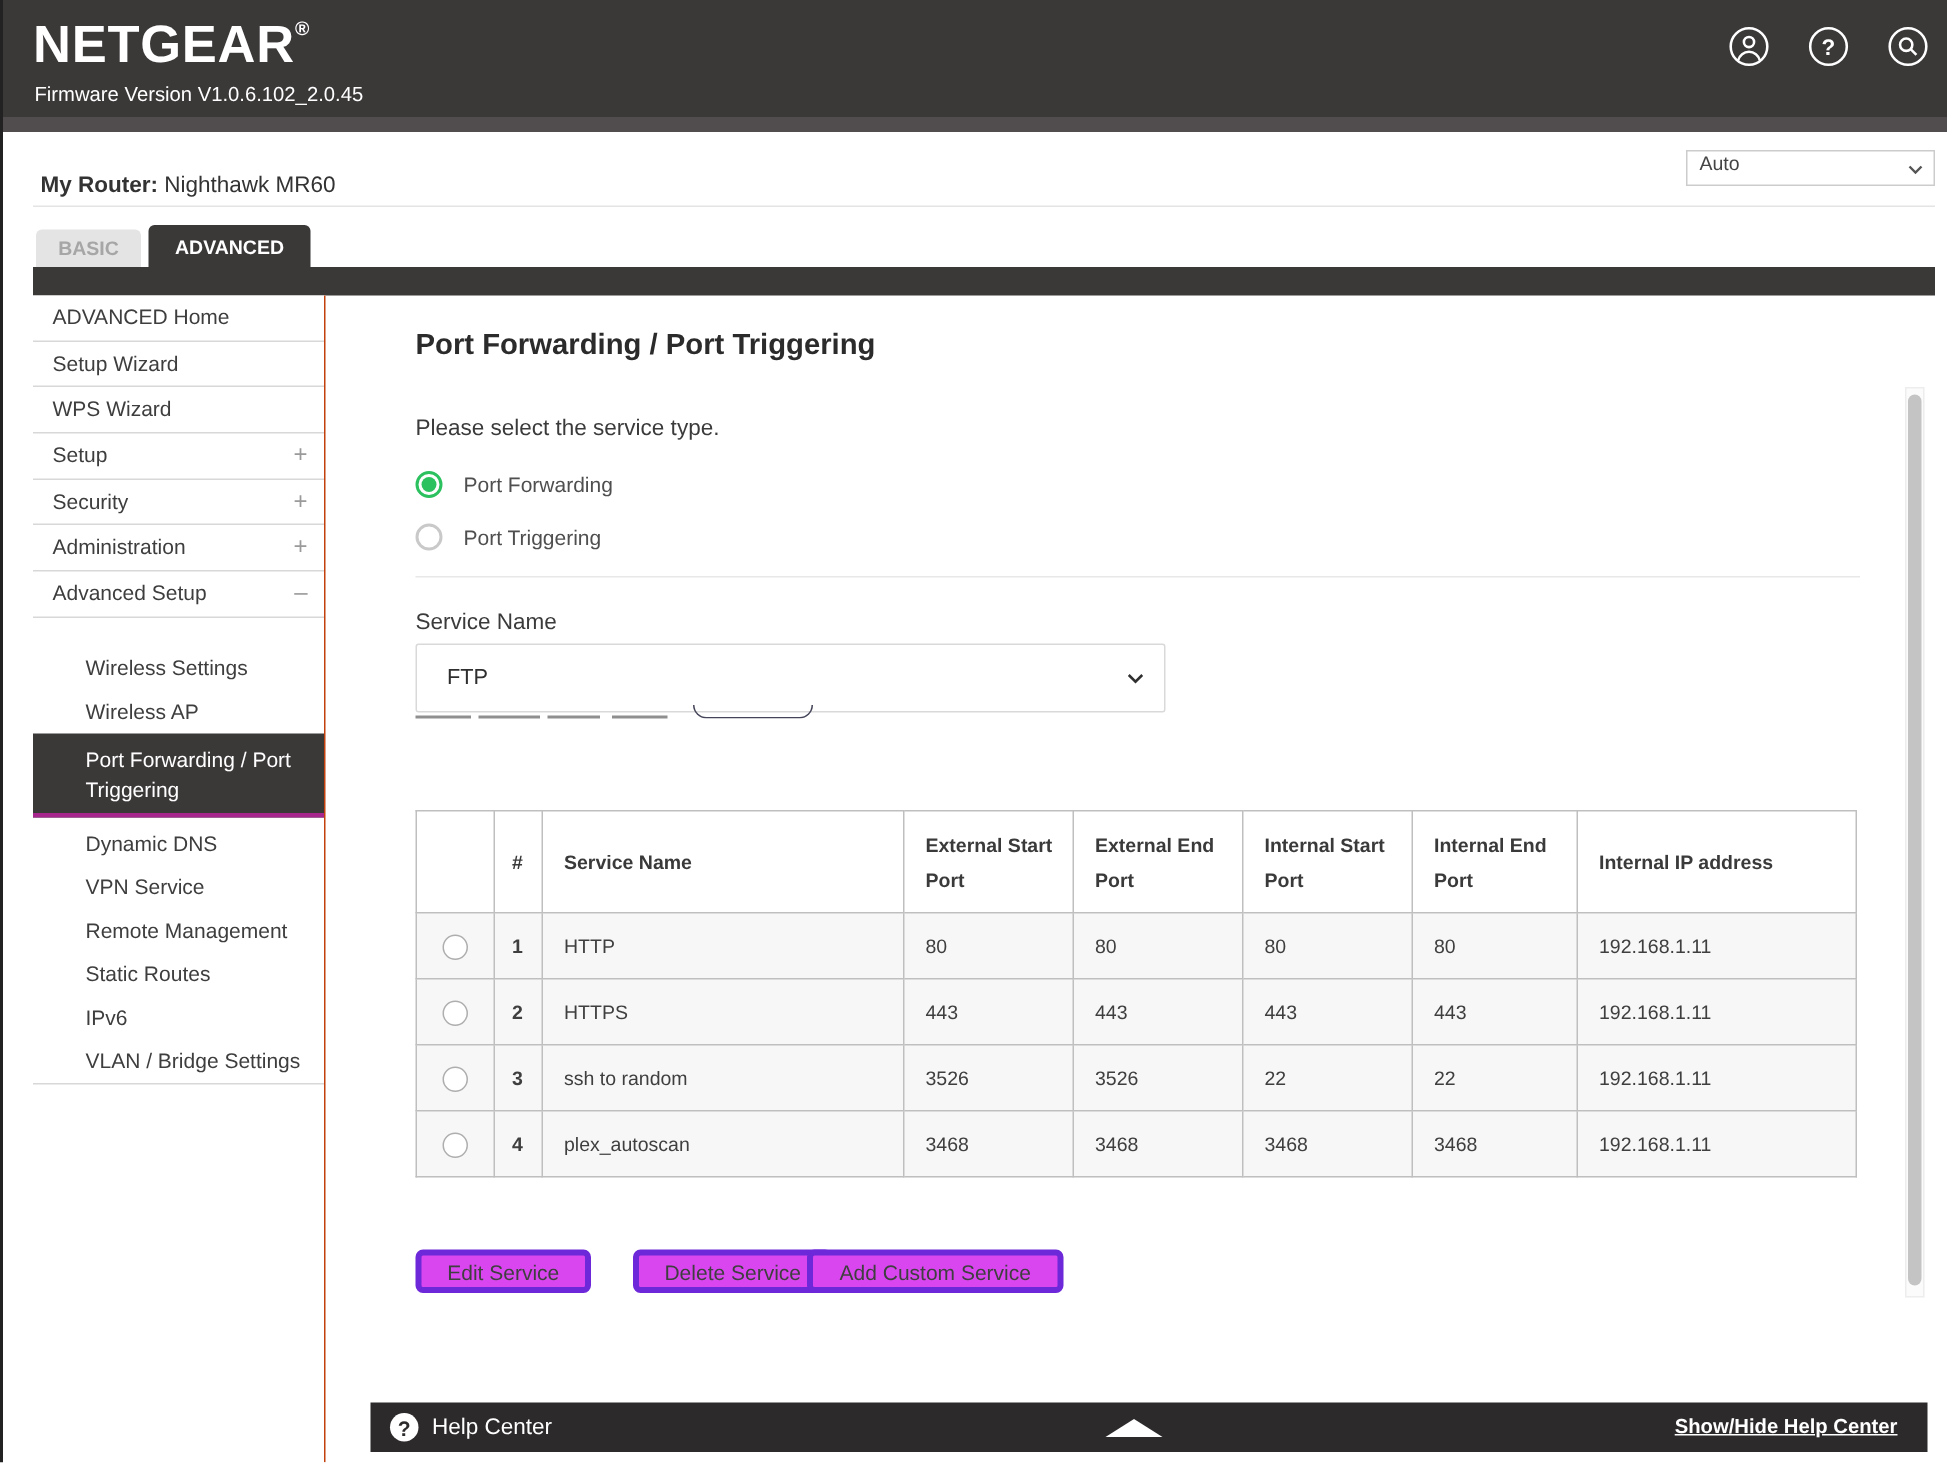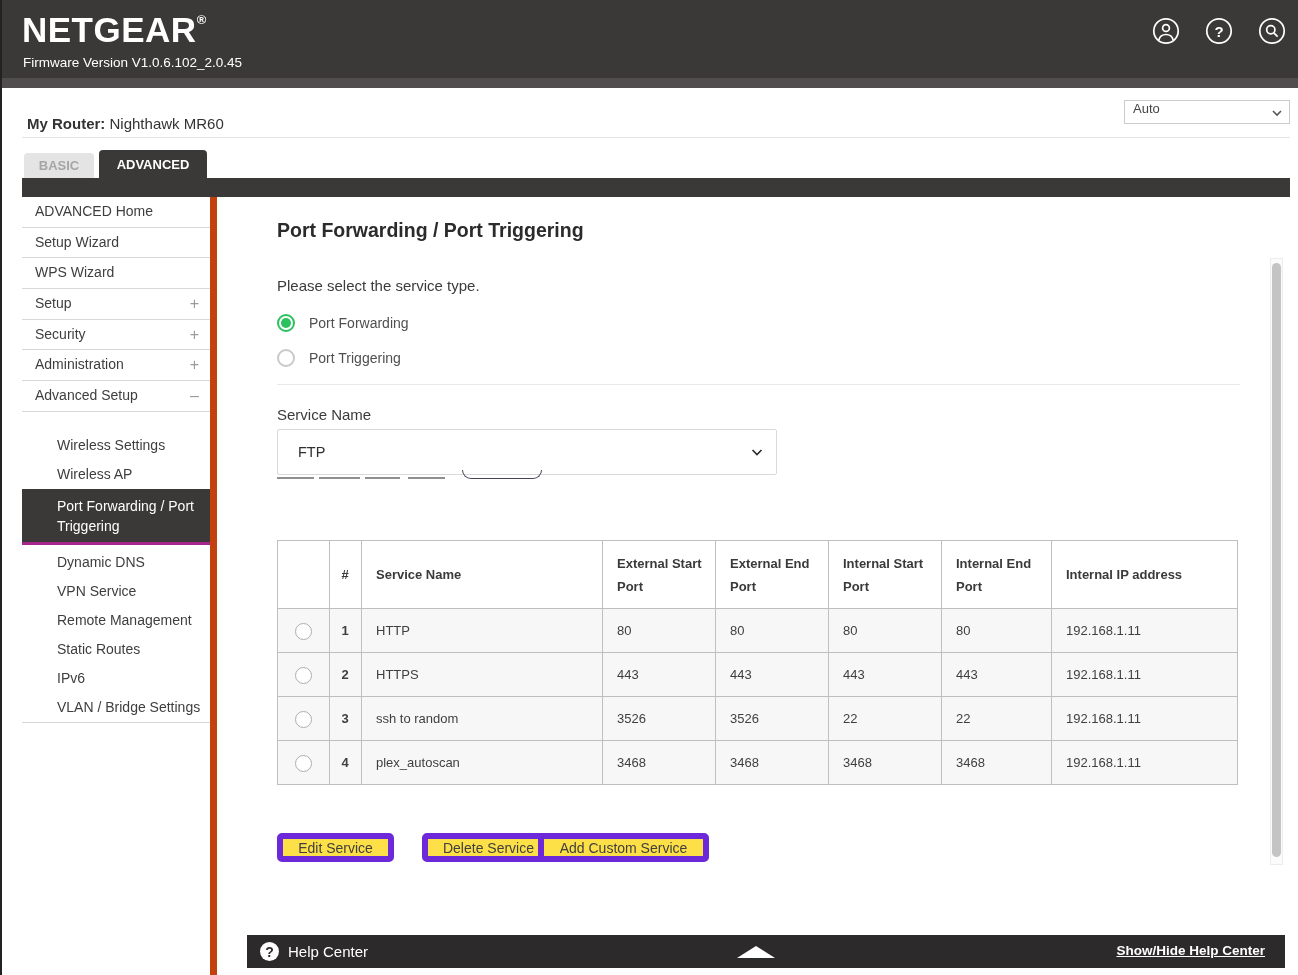--- a/index.html
+++ b/index.html
@@ -25,21 +25,21 @@
   .lang-select svg{position:absolute;right:6px;top:6px;}
   
   .tab-basic{position:absolute;left:22px;top:153px;width:70px;height:25px;background:#e4e4e4;color:#a6a6a6;
     font-size:13px;font-weight:bold;display:flex;align-items:center;justify-content:center;
     border-radius:4px 4px 0 0;cursor:pointer;}
   .tab-adv{position:absolute;left:97px;top:150px;width:108px;height:28px;background:#3b3838;color:#fff;
     font-size:13px;font-weight:bold;display:flex;align-items:center;justify-content:center;
     border-radius:4px 4px 0 0;cursor:pointer;}
   .nav-bar{position:absolute;left:20px;top:178px;width:1268px;height:19px;background:#3b3838;}
   
-  .sidebar{position:absolute;left:20px;top:197px;width:195px;height:778px;border-right:7px solid #c2410c;
+  .sidebar{position:absolute;left:20px;top:197px;width:195px;height:778px;border-right:1px solid #c2410c;
     box-sizing:border-box;background:#fff;}
   .side-item{height:29.7px;line-height:29.7px;border-bottom:1px solid #d8d8d8;font-size:14px;color:#3e3e3e;
     padding-left:13px;position:relative;cursor:pointer;}
   .side-item .expand{position:absolute;right:11px;top:0;color:#9a9a9a;font-size:16px;}
   .side-sub{height:29px;line-height:29px;font-size:14px;color:#3e3e3e;padding-left:35px;cursor:pointer;}
   .side-sub.first{margin-top:19px;}
   .side-sub-active{margin:0 0 3px -0px;background:#3b3838;color:#fff;font-size:14px;line-height:20px;
     padding:7px 10px 6px 35px;border-bottom:3px solid #a6268e;cursor:pointer;}
   .side-group-end{border-bottom:1px solid #d8d8d8;height:0;}
   
@@ -66,21 +66,21 @@
   .fwd-table thead tr{height:68px;background:#fff;}
   .fwd-table tbody tr{height:44px;background:#f7f7f7;}
   .fwd-table th{font-weight:bold;text-align:left;padding-left:14px;line-height:23px;color:#3a3a3a;}
   .fwd-table th.c,.fwd-table td.c{text-align:center;padding-left:0;}
   .fwd-table td{padding-left:14px;}
   .fwd-table td.radio-cell{padding:0;text-align:center;}
   .row-radio{width:15px;height:15px;border:1px solid #aeaeae;border-radius:50%;background:#fff;display:inline-block;
     margin-top:4px;cursor:pointer;}
   .num-cell{font-weight:bold;}
   
-  .act-btn{position:absolute;top:833px;height:29px;background:#fde047;border:6px solid #6d28d9;border-radius:5px;
+  .act-btn{position:absolute;top:833px;height:29px;background:#d946ef;border:4px solid #6d28d9;border-radius:5px;
     font-size:14px;color:#3f3f3f;box-sizing:border-box;display:flex;align-items:center;justify-content:center;
     cursor:pointer;font-family:inherit;}
   
   .help-bar{position:absolute;left:245px;top:935px;width:1038px;height:33px;background:#2d2a2c;display:flex;
     align-items:center;}
   .help-q{width:19px;height:19px;border-radius:50%;background:#fff;color:#2d2a2c;font-size:14px;font-weight:bold;
     display:flex;align-items:center;justify-content:center;margin-left:13px;}
   .help-title{color:#fff;font-size:15px;margin-left:9px;}
   .help-tri{position:absolute;left:490px;top:11px;width:0;height:0;border-left:19px solid transparent;
     border-right:19px solid transparent;border-bottom:12px solid #fff;cursor:pointer;}

